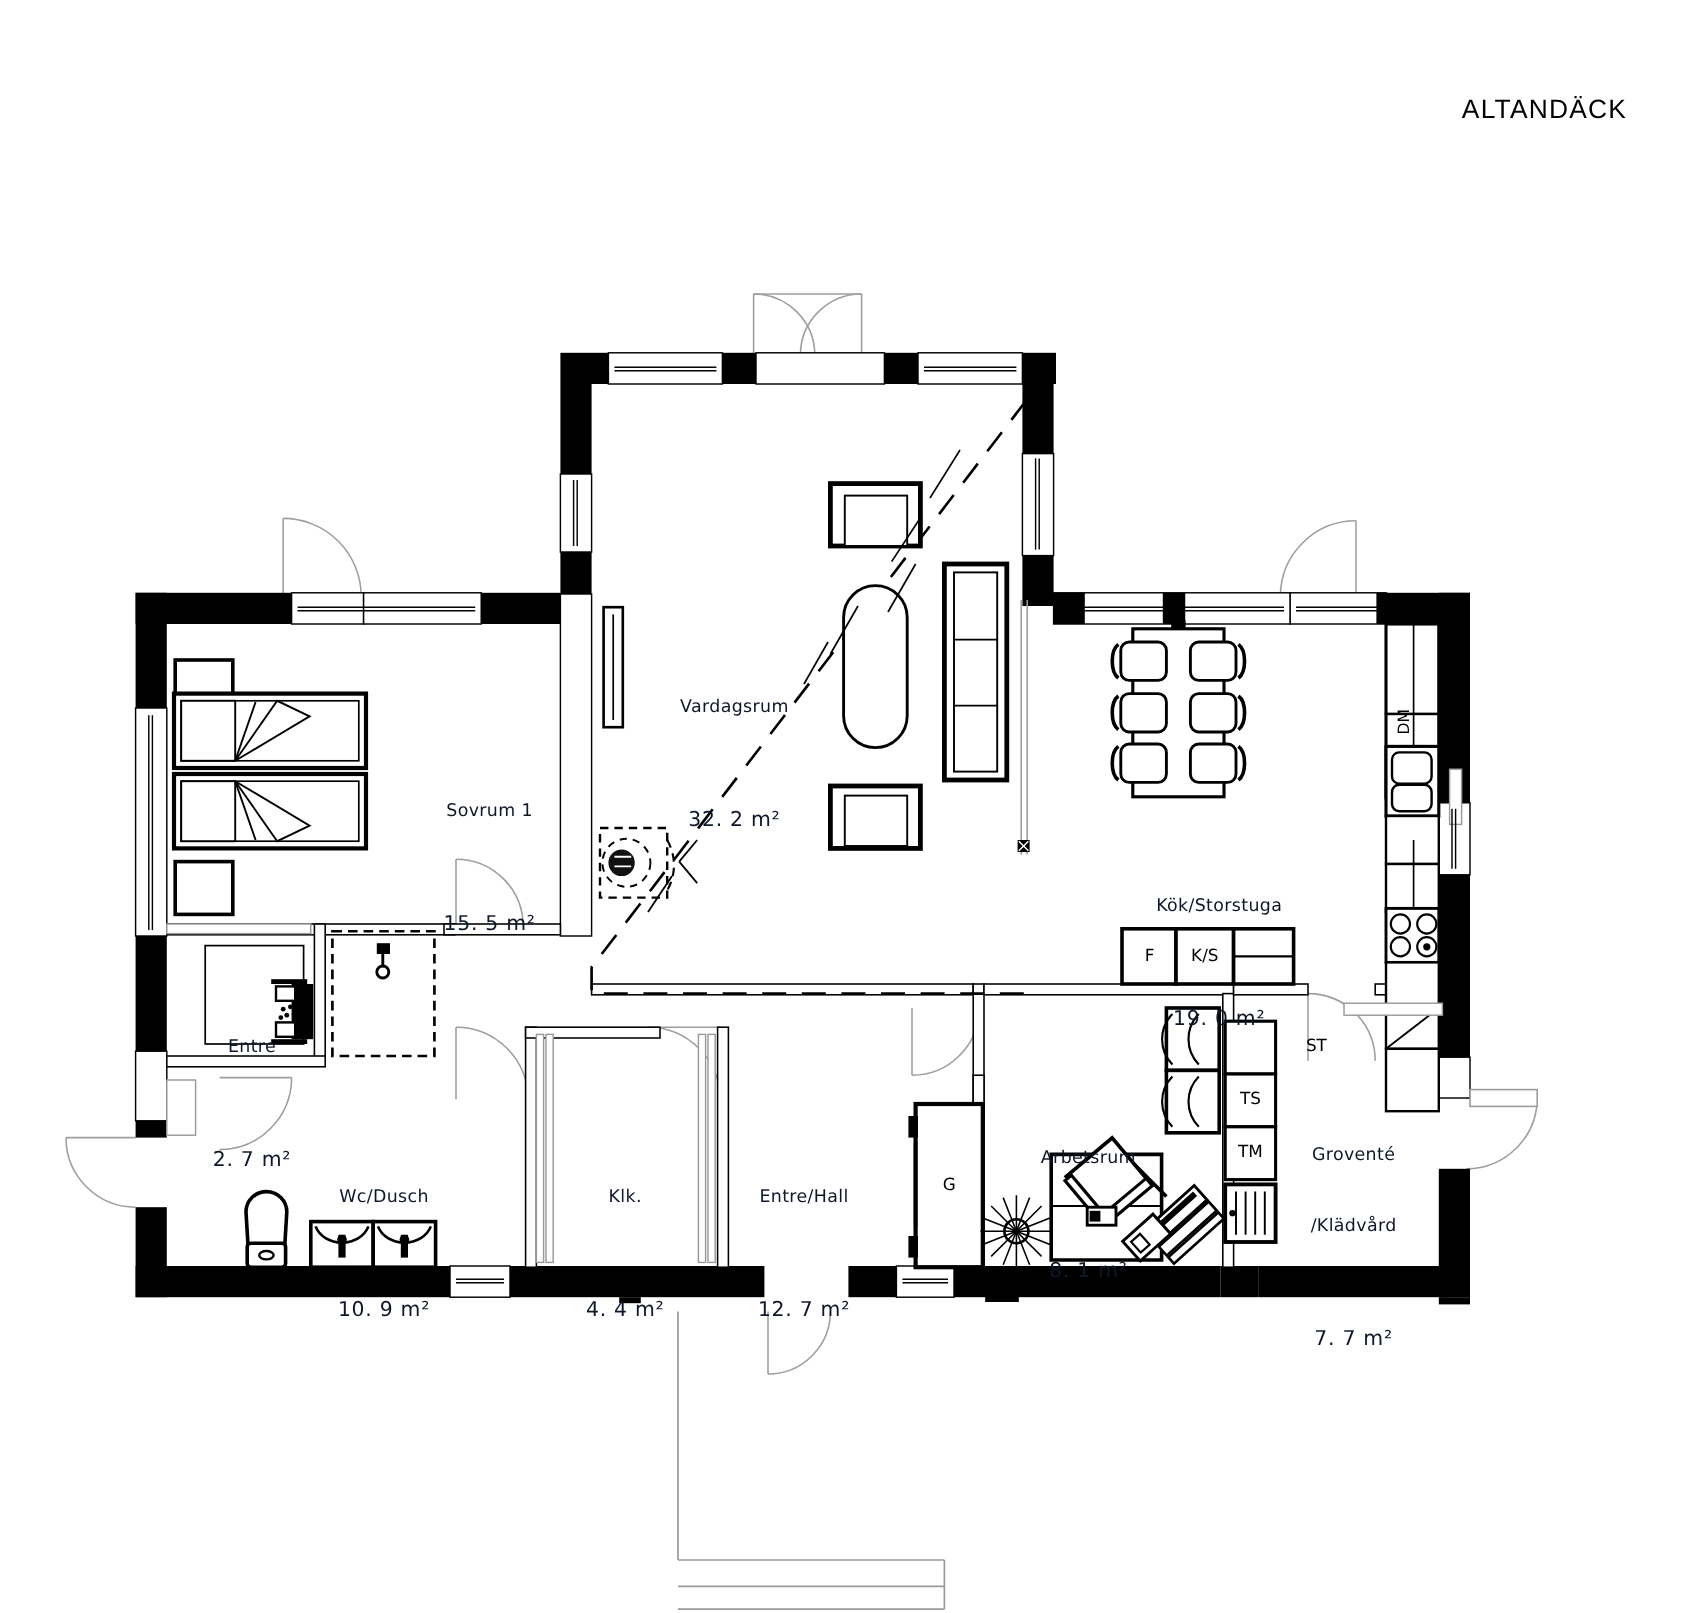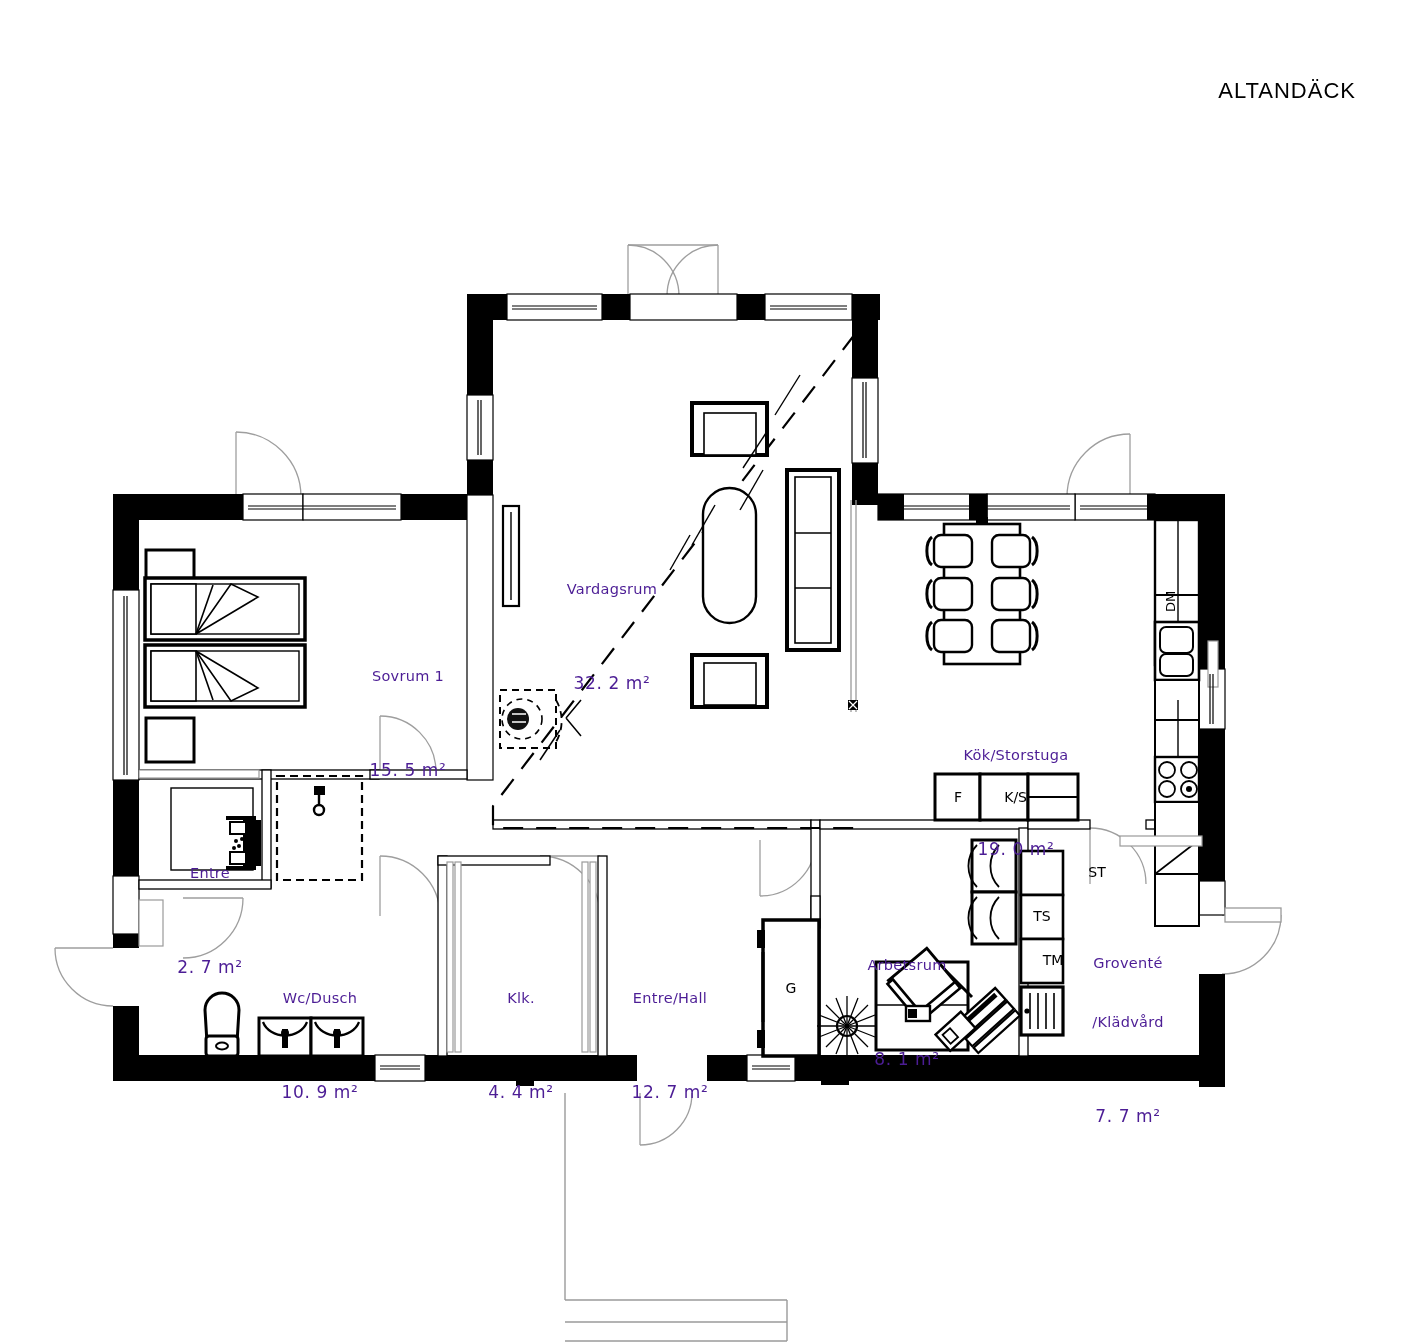--- a/index.html
+++ b/index.html
@@ -3,21 +3,21 @@
 <meta charset="utf-8">
 <style>
   html,body{margin:0;padding:0;background:#ffffff;}
   body{width:1419px;height:1344px;position:relative;overflow:hidden;
        font-family:"DejaVu Sans",sans-serif;color:#000;}
   #plan{position:absolute;left:0;top:0;width:1419px;height:1344px;}
   .title{position:absolute;left:0;top:78px;width:1396px;text-align:right;
          font-family:"Liberation Sans",sans-serif;font-size:22px;letter-spacing:1px;color:#000;}
   .title span{display:inline-block;transform:translateX(-40px);}
   .rlabel{position:absolute;text-align:center;font-family:"DejaVu Sans",sans-serif;
-          font-size:14.5px;line-height:1.35;color:#4c1d95;white-space:pre;letter-spacing:0.3px;}
+          font-size:14.5px;line-height:1.35;color:#0f172a;white-space:pre;letter-spacing:0.3px;}
   .rlabel .area{font-size:17px;letter-spacing:0.6px;margin-top:33px;}
   .boxlab{position:absolute;text-align:center;font-family:"DejaVu Sans",sans-serif;
           font-size:14px;color:#000;}
   .vlab{position:absolute;font-family:"DejaVu Sans",sans-serif;font-size:13px;color:#000;
         transform:rotate(-90deg);transform-origin:left top;white-space:nowrap;}
   svg{display:block;}
 </style>
 </head>
 <body>
 
@@ -478,18 +478,18 @@
   <div class="area">8. 1 m²</div>
 </div>
 
 <div class="rlabel" style="left:1072px;top:915px;width:112px;">
   <div>Groventé</div>
   <div>/Klädvård</div>
   <div class="area">7. 7 m²</div>
 </div>
 
 <div class="boxlab" style="left:937px;top:789px;width:42px;">F</div>
-<div class="boxlab" style="left:981px;top:789px;width:46px;text-align:right;">K/S</div>
+<div class="boxlab" style="left:981px;top:789px;width:46px;">K/S</div>
 <div class="boxlab" style="left:1077px;top:864px;width:40px;">ST</div>
 <div class="boxlab" style="left:1022px;top:908px;width:40px;">TS</div>
-<div class="boxlab" style="left:1022px;top:952px;width:40px;margin-left:11px;">TM</div>
+<div class="boxlab" style="left:1022px;top:952px;width:40px;">TM</div>
 <div class="boxlab" style="left:770px;top:980px;width:42px;">G</div>
 <div class="vlab" style="left:1163px;top:612px;">DM</div>
 
 </body></html>

